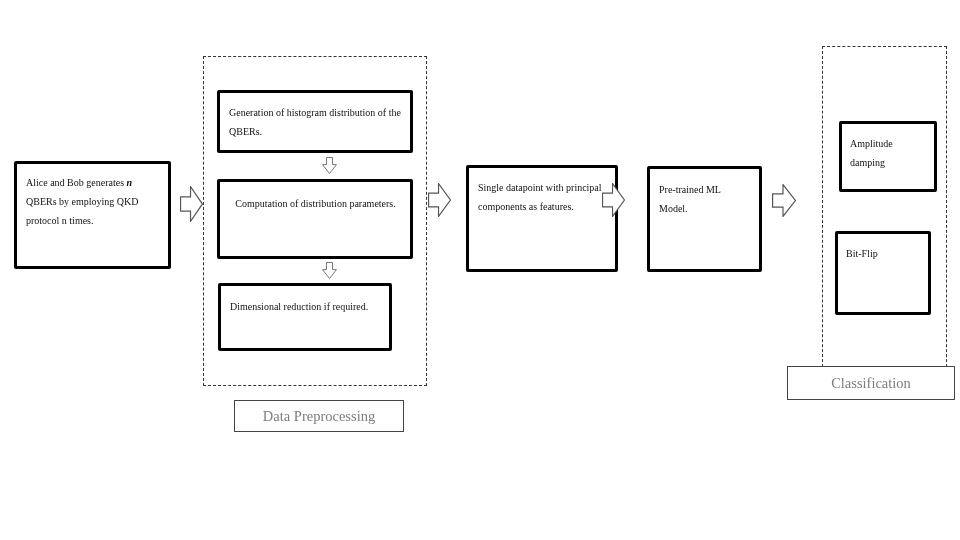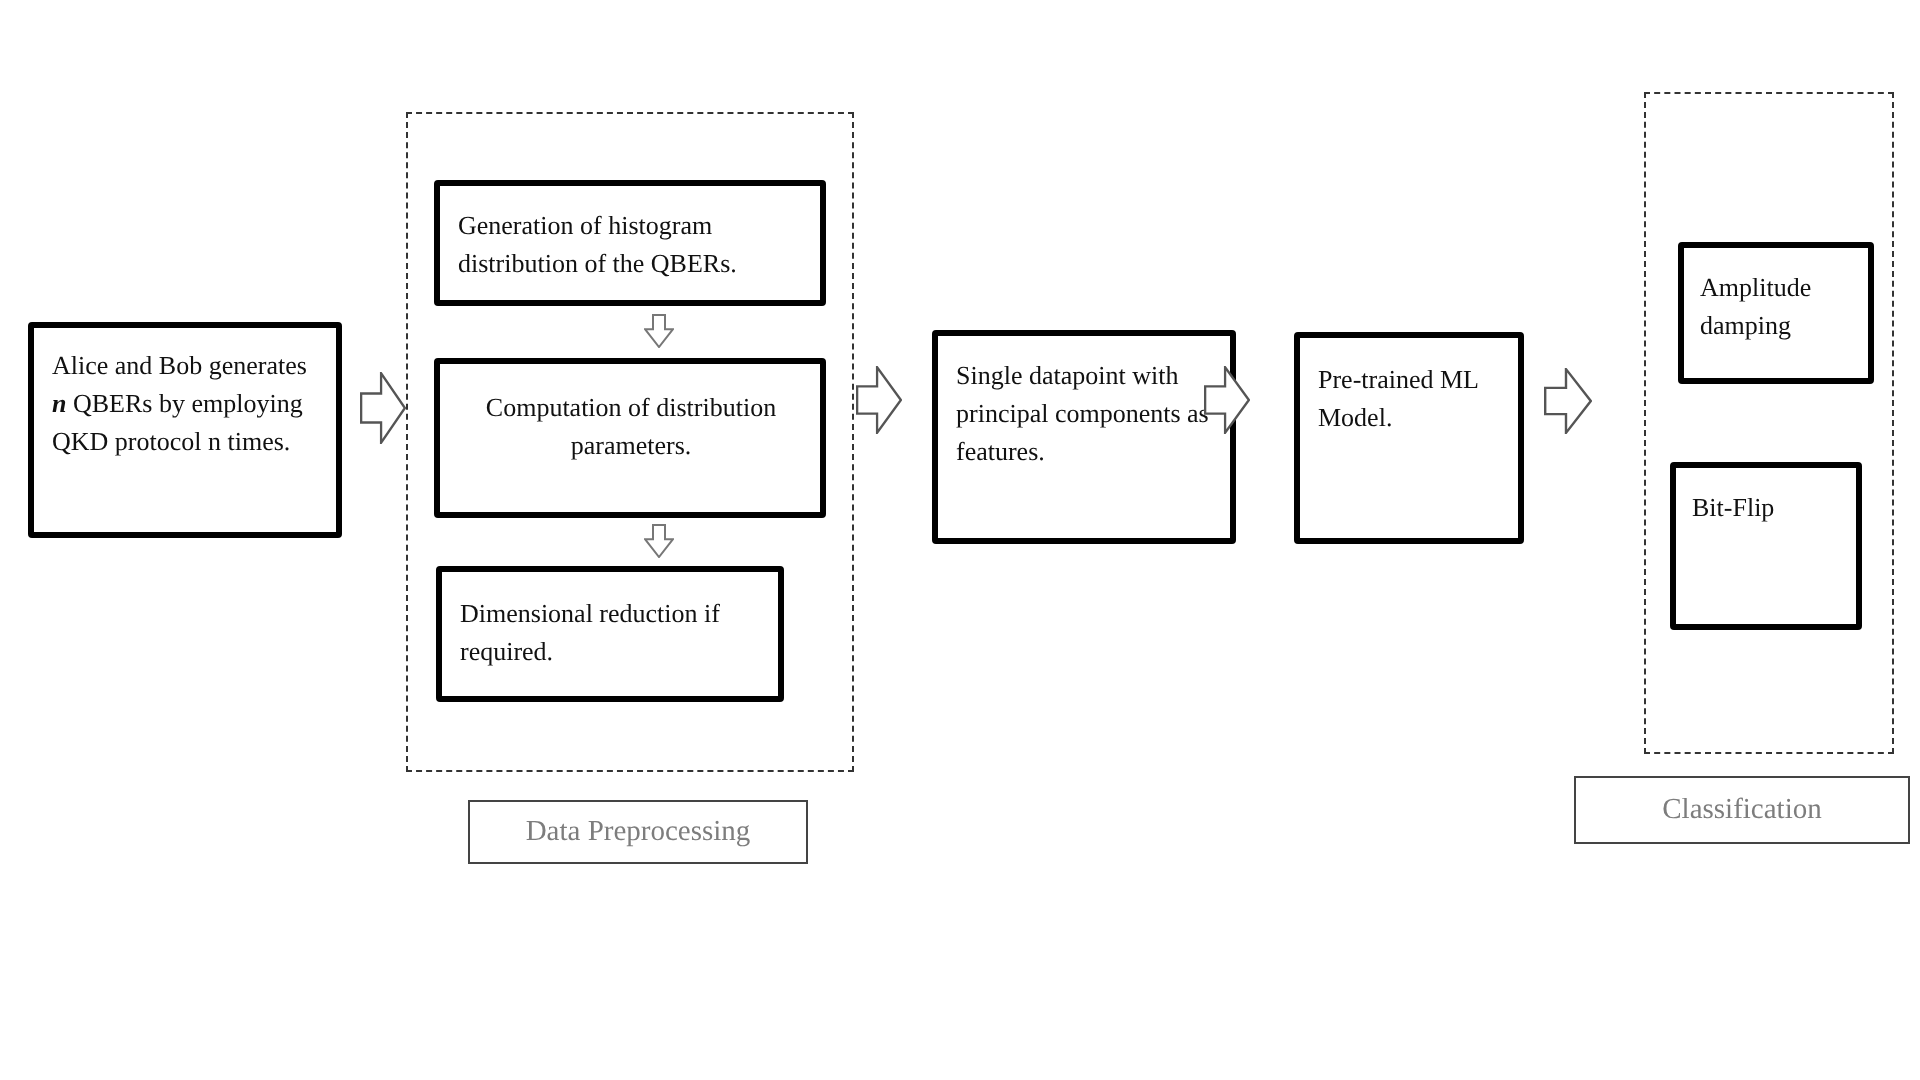--- a/index.html
+++ b/index.html
@@ -5,21 +5,21 @@
   * { margin: 0; padding: 0; box-sizing: border-box; }
   html, body { width: 960px; height: 540px; background: #ffffff; overflow: hidden; }
   body { position: relative; font-family: "Liberation Serif", "DejaVu Serif", serif; color: #111111; }
 
   .abs { position: absolute; }
 
   .proc-box {
     border: 3px solid #000000;
     border-radius: 2px;
     background: #ffffff;
-    font-size: 13px;
+    font-size: 10px;
     line-height: 19px;
     padding: 9px 8px 0 9px;
   }
 
   .group-dashed {
     border: 1px dashed #333333;
     background: transparent;
   }
 
   .caption-box {
@@ -109,15 +109,15 @@
 <div class="abs group-dashed" style="left:822px; top:46px; width:125px; height:331px;"></div>
 
 <div class="abs proc-box" style="left:839px; top:121px; width:98px; height:71px; padding-top:10px; padding-left:8px;">
   <span>Amplitude damping</span>
 </div>
 
 <div class="abs proc-box" style="left:835px; top:231px; width:96px; height:84px; padding-top:10px; padding-left:8px;">
   <span>Bit-Flip</span>
 </div>
 
-<div class="abs caption-box" style="left:787px; top:388px; width:168px; height:34px;text-align:right;">
+<div class="abs caption-box" style="left:787px; top:366px; width:168px; height:34px;text-align:right;">
   <span>Classification</span>
 </div>
 
 </body></html>

